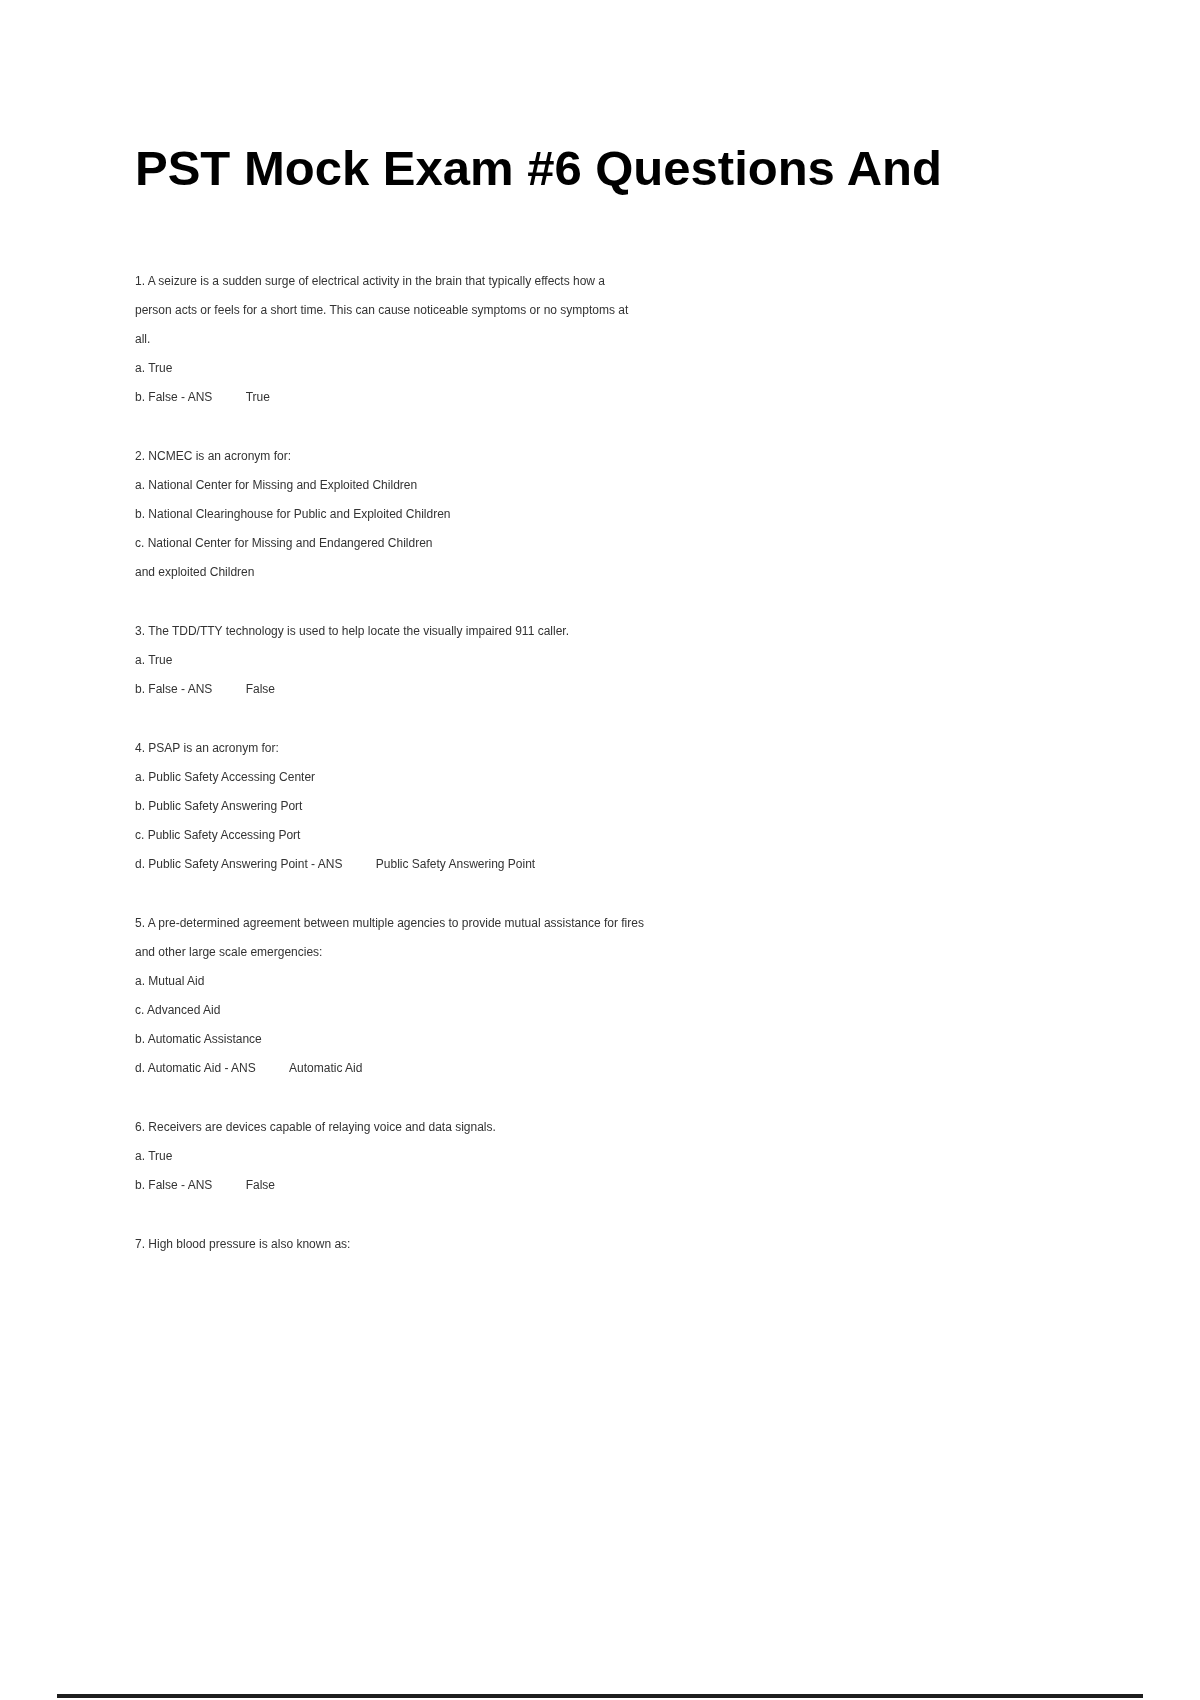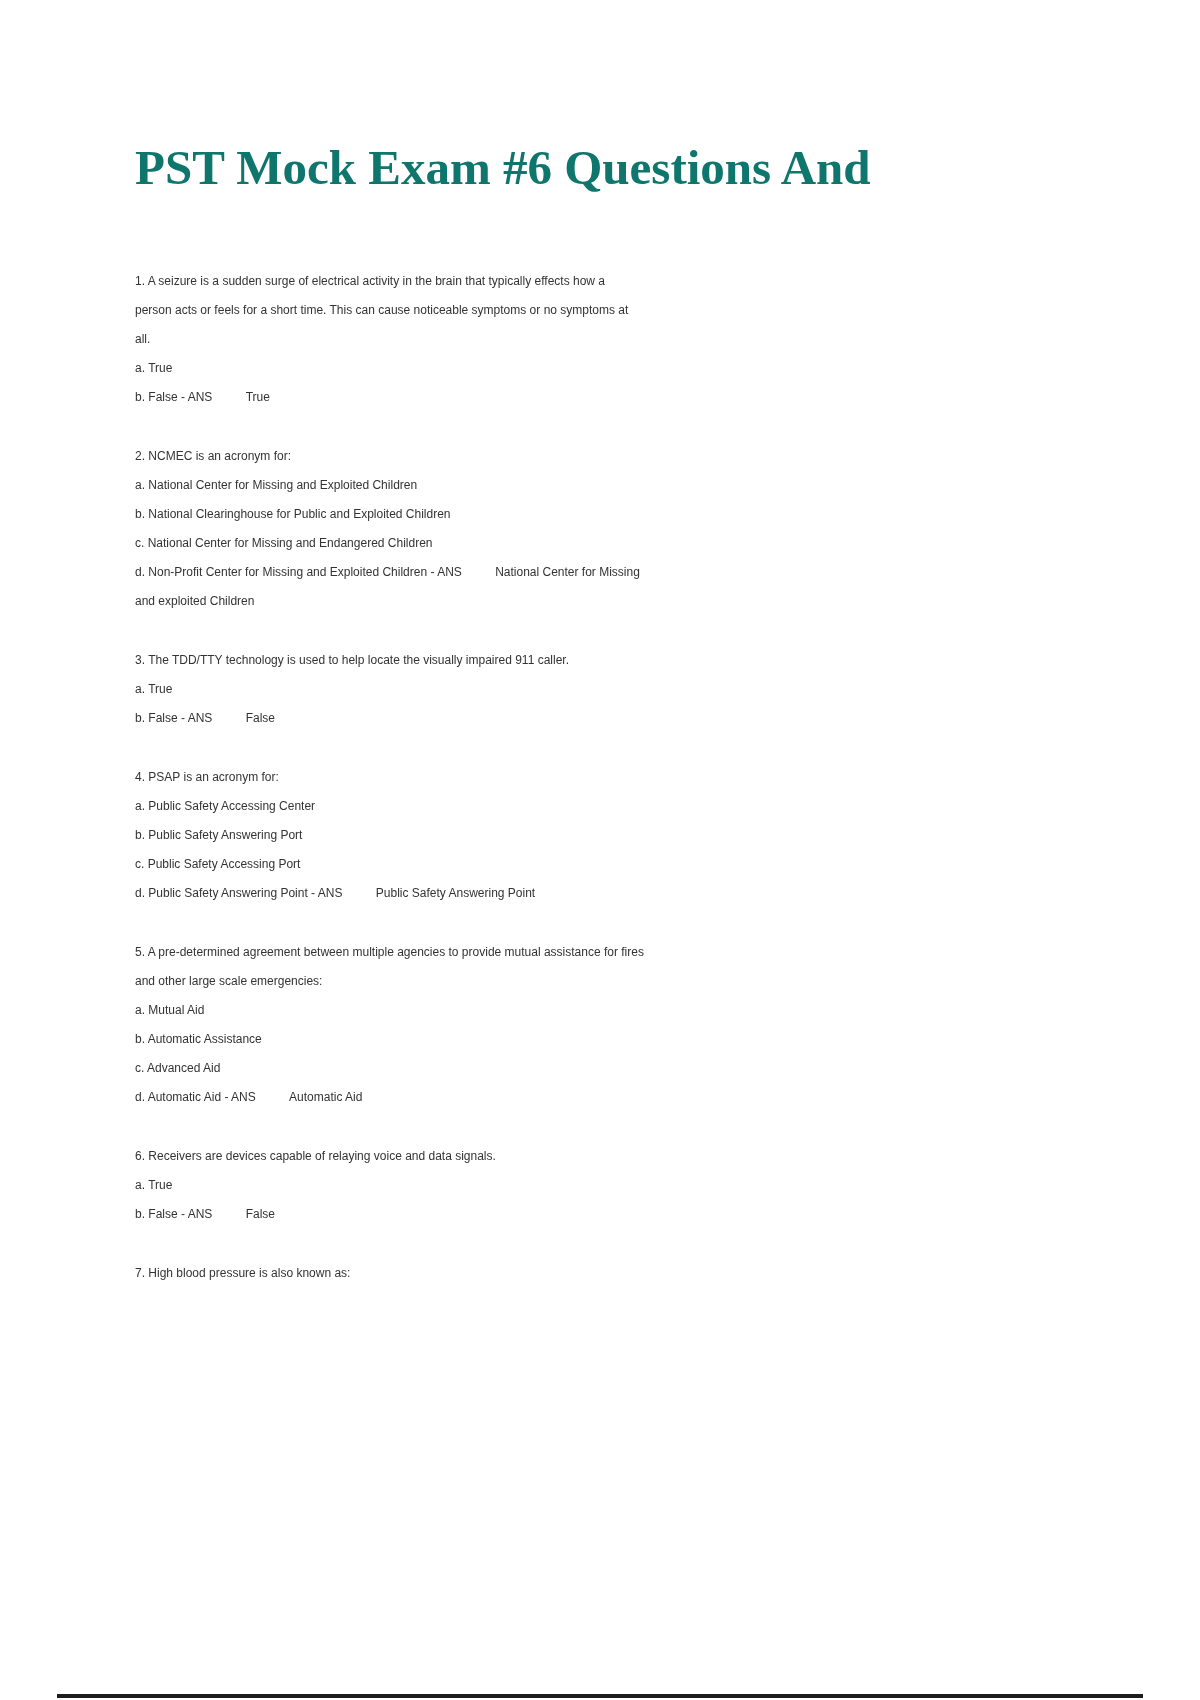--- a/index.html
+++ b/index.html
@@ -52,40 +52,39 @@
     width: 1086px;
     height: 4px;
     background: #1d1d1d;
   }
 </style>
 </head>
 <body>
 
 <div class="content">
 
-  <h1 class="doc-title" style="color: #0f766e; font-family: Liberation Serif, serif;">
+  <h1 class="doc-title" style="color: #000000;">
     <span class="title-line">PST Mock Exam #6 Questions And</span>
   </h1>
 
   <div class="questions" style="color: rgb(51, 51, 51);">
 
     <div class="question">
       <span class="line">1. A seizure is a sudden surge of electrical activity in the brain that typically effects how a</span>
       <span class="line">person acts or feels for a short time. This can cause noticeable symptoms or no symptoms at</span>
       <span class="line">all.</span>
       <span class="line">a. True</span>
       <span class="line">b. False - ANS&nbsp;&nbsp;&nbsp;&nbsp;&nbsp;&nbsp;&nbsp;&nbsp;&nbsp;&nbsp;True</span>
     </div>
 
     <div class="question">
       <span class="line">2. NCMEC is an acronym for:</span>
       <span class="line">a. National Center for Missing and Exploited Children</span>
       <span class="line">b. National Clearinghouse for Public and Exploited Children</span>
       <span class="line">c. National Center for Missing and Endangered Children</span>
-      <span class="line">d. Non-Profit Center for Missing and Exploited Children - ANS&nbsp;&nbsp;&nbsp;&nbsp;&nbsp;&nbsp;&nbsp;&nbsp;&nbsp;&nbsp;National Center for Missing</span>
       <span class="line">and exploited Children</span>
     </div>
 
     <div class="question">
       <span class="line">3. The TDD/TTY technology is used to help locate the visually impaired 911 caller.</span>
       <span class="line">a. True</span>
       <span class="line">b. False - ANS&nbsp;&nbsp;&nbsp;&nbsp;&nbsp;&nbsp;&nbsp;&nbsp;&nbsp;&nbsp;False</span>
     </div>
 
     <div class="question">
@@ -93,22 +92,22 @@
       <span class="line">a. Public Safety Accessing Center</span>
       <span class="line">b. Public Safety Answering Port</span>
       <span class="line">c. Public Safety Accessing Port</span>
       <span class="line">d. Public Safety Answering Point - ANS&nbsp;&nbsp;&nbsp;&nbsp;&nbsp;&nbsp;&nbsp;&nbsp;&nbsp;&nbsp;Public Safety Answering Point</span>
     </div>
 
     <div class="question">
       <span class="line">5. A pre-determined agreement between multiple agencies to provide mutual assistance for fires</span>
       <span class="line">and other large scale emergencies:</span>
       <span class="line">a. Mutual Aid</span>
+      <span class="line">c. Advanced Aid</span>
       <span class="line">b. Automatic Assistance</span>
-      <span class="line">c. Advanced Aid</span>
       <span class="line">d. Automatic Aid - ANS&nbsp;&nbsp;&nbsp;&nbsp;&nbsp;&nbsp;&nbsp;&nbsp;&nbsp;&nbsp;Automatic Aid</span>
     </div>
 
     <div class="question">
       <span class="line">6. Receivers are devices capable of relaying voice and data signals.</span>
       <span class="line">a. True</span>
       <span class="line">b. False - ANS&nbsp;&nbsp;&nbsp;&nbsp;&nbsp;&nbsp;&nbsp;&nbsp;&nbsp;&nbsp;False</span>
     </div>
 
     <div class="question">

